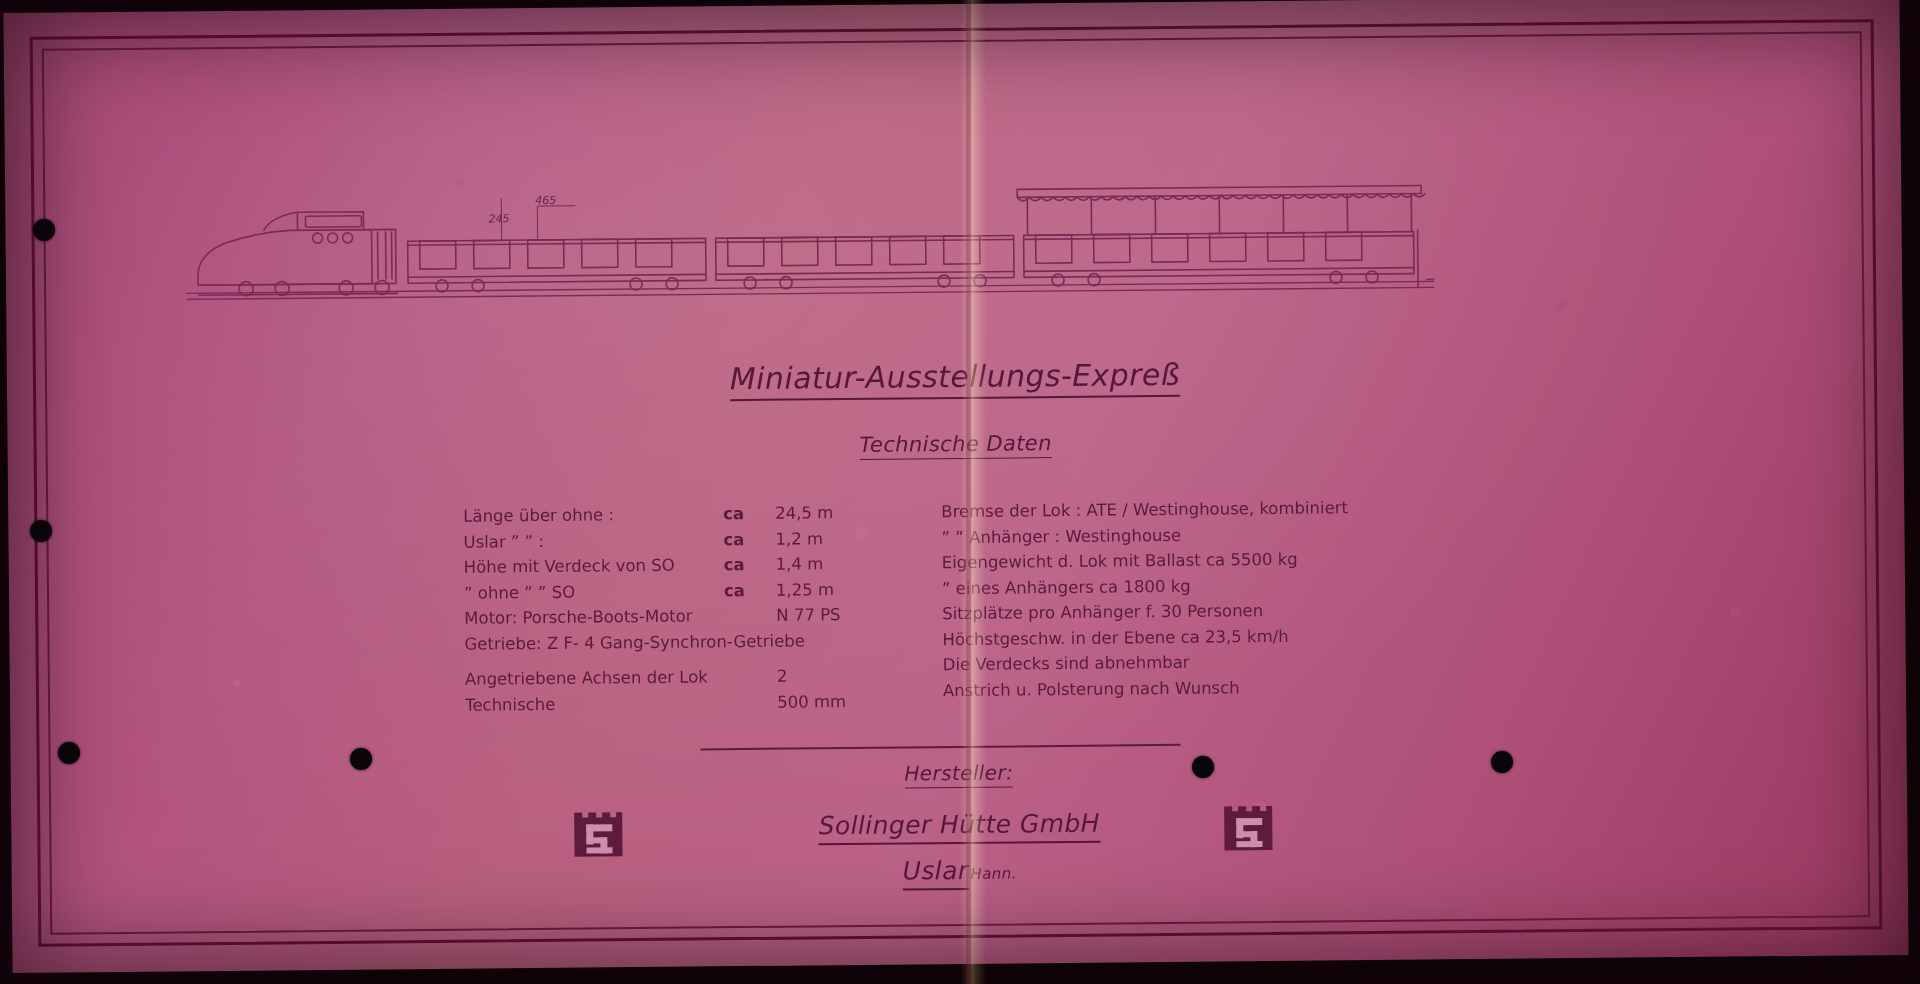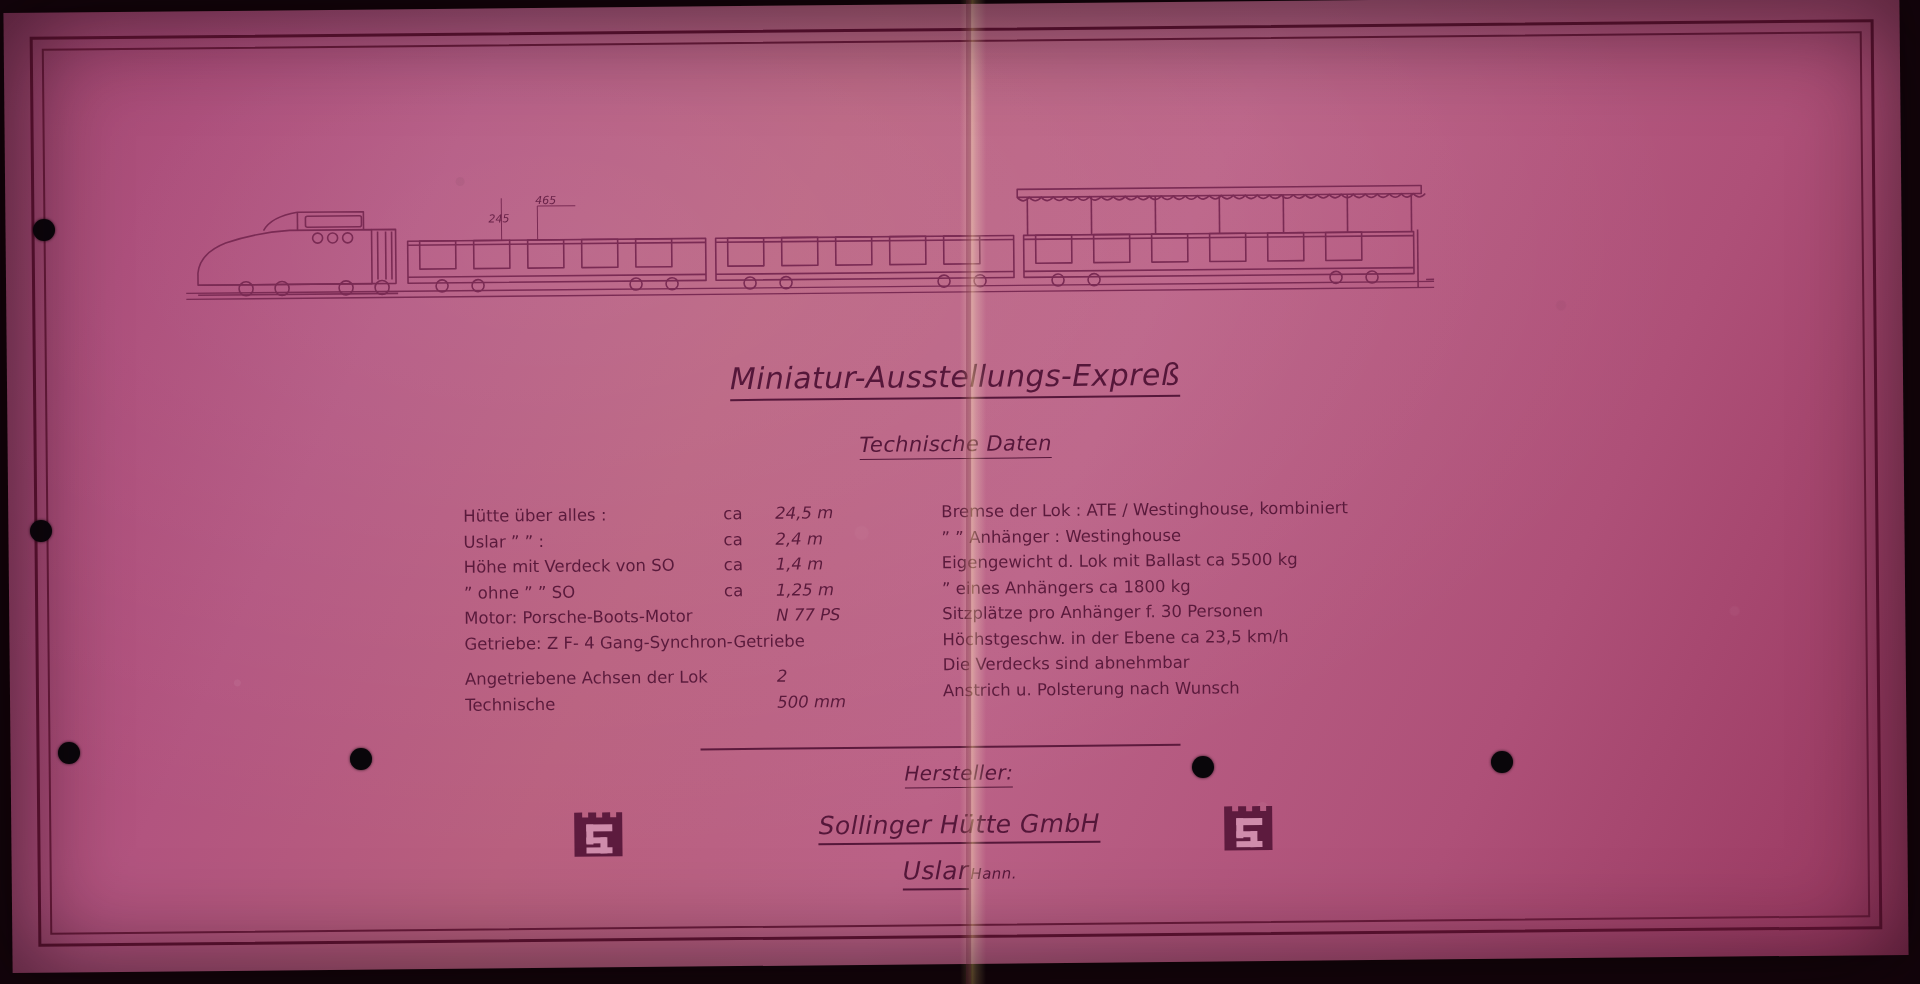--- a/index.html
+++ b/index.html
@@ -161,22 +161,22 @@
   #col-left { width: 420px; }
   #col-right { width: 470px; padding-left: 30px; }
 
   .srow {
     display: flex;
     align-items: baseline;
     white-space: nowrap;
     height: 25.5px;
   }
   .s-label { flex: 0 0 auto; }
-  .s-ca { position: absolute; left: 260px; }
-  .s-val { position: absolute; left: 312px; font-style: italic; }
+  .s-ca { position: absolute; left: 260px; font-weight: bold; }
+  .s-val { position: absolute; left: 312px; }
   .srow.plain { display: block; }
 
   .gap { height: 10px; }
 
   
   #hr1 {
     position: absolute;
     left: 690px;
     top: 742px;
     width: 480px;
@@ -349,28 +349,28 @@
       <span>Miniatur-Ausstellungs-Expreß</span>
     </div>
     <div id="subtitle" class="hand">
       <span>Technische Daten</span>
     </div>
 
     <div id="specs">
 
       <div class="col" id="col-left">
         <div class="srow">
-          <span class="s-label">Hütte  über alles :</span>
+          <span class="s-label">Länge  über ohne :</span>
           <span class="s-ca">ca</span>
           <span class="s-val">24,5 m</span>
         </div>
         <div class="srow">
           <span class="s-label">Uslar     ”      ”  :</span>
           <span class="s-ca">ca</span>
-          <span class="s-val">2,4 m</span>
+          <span class="s-val">1,2 m</span>
         </div>
         <div class="srow">
           <span class="s-label">Höhe  mit  Verdeck von SO</span>
           <span class="s-ca">ca</span>
           <span class="s-val">1,4 m</span>
         </div>
         <div class="srow">
           <span class="s-label">  ”    ohne   ”     ”  SO</span>
           <span class="s-ca">ca</span>
           <span class="s-val">1,25 m</span>

